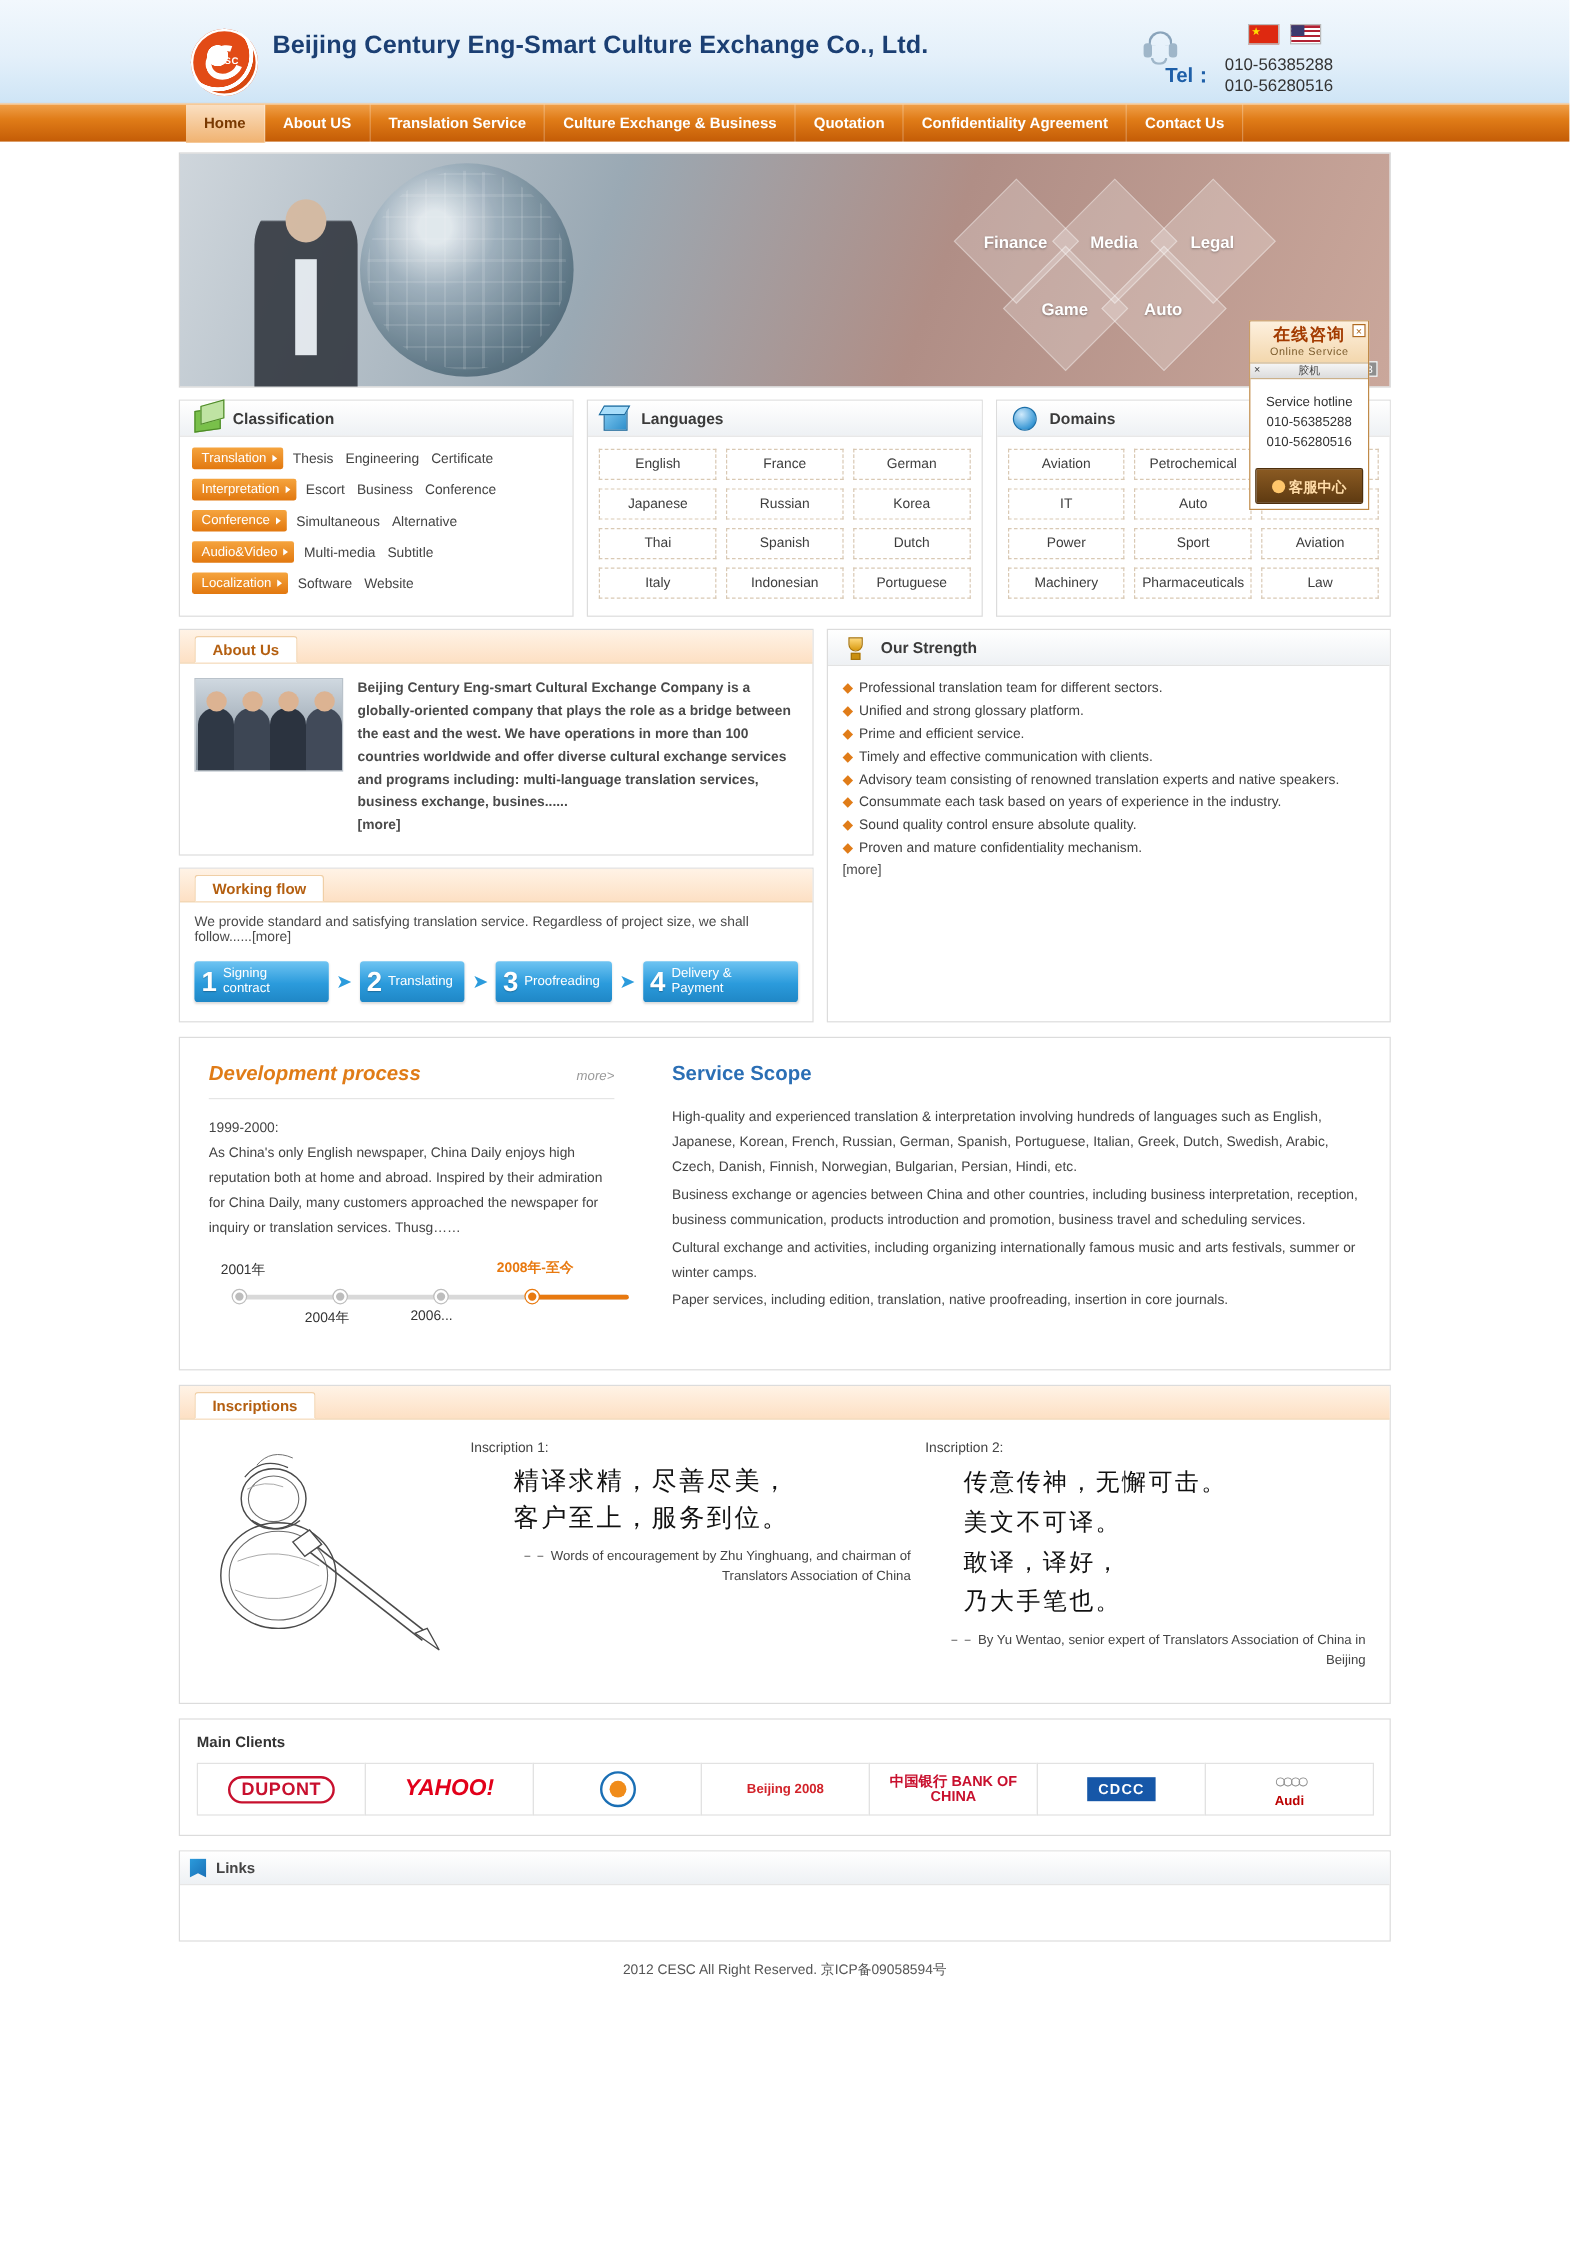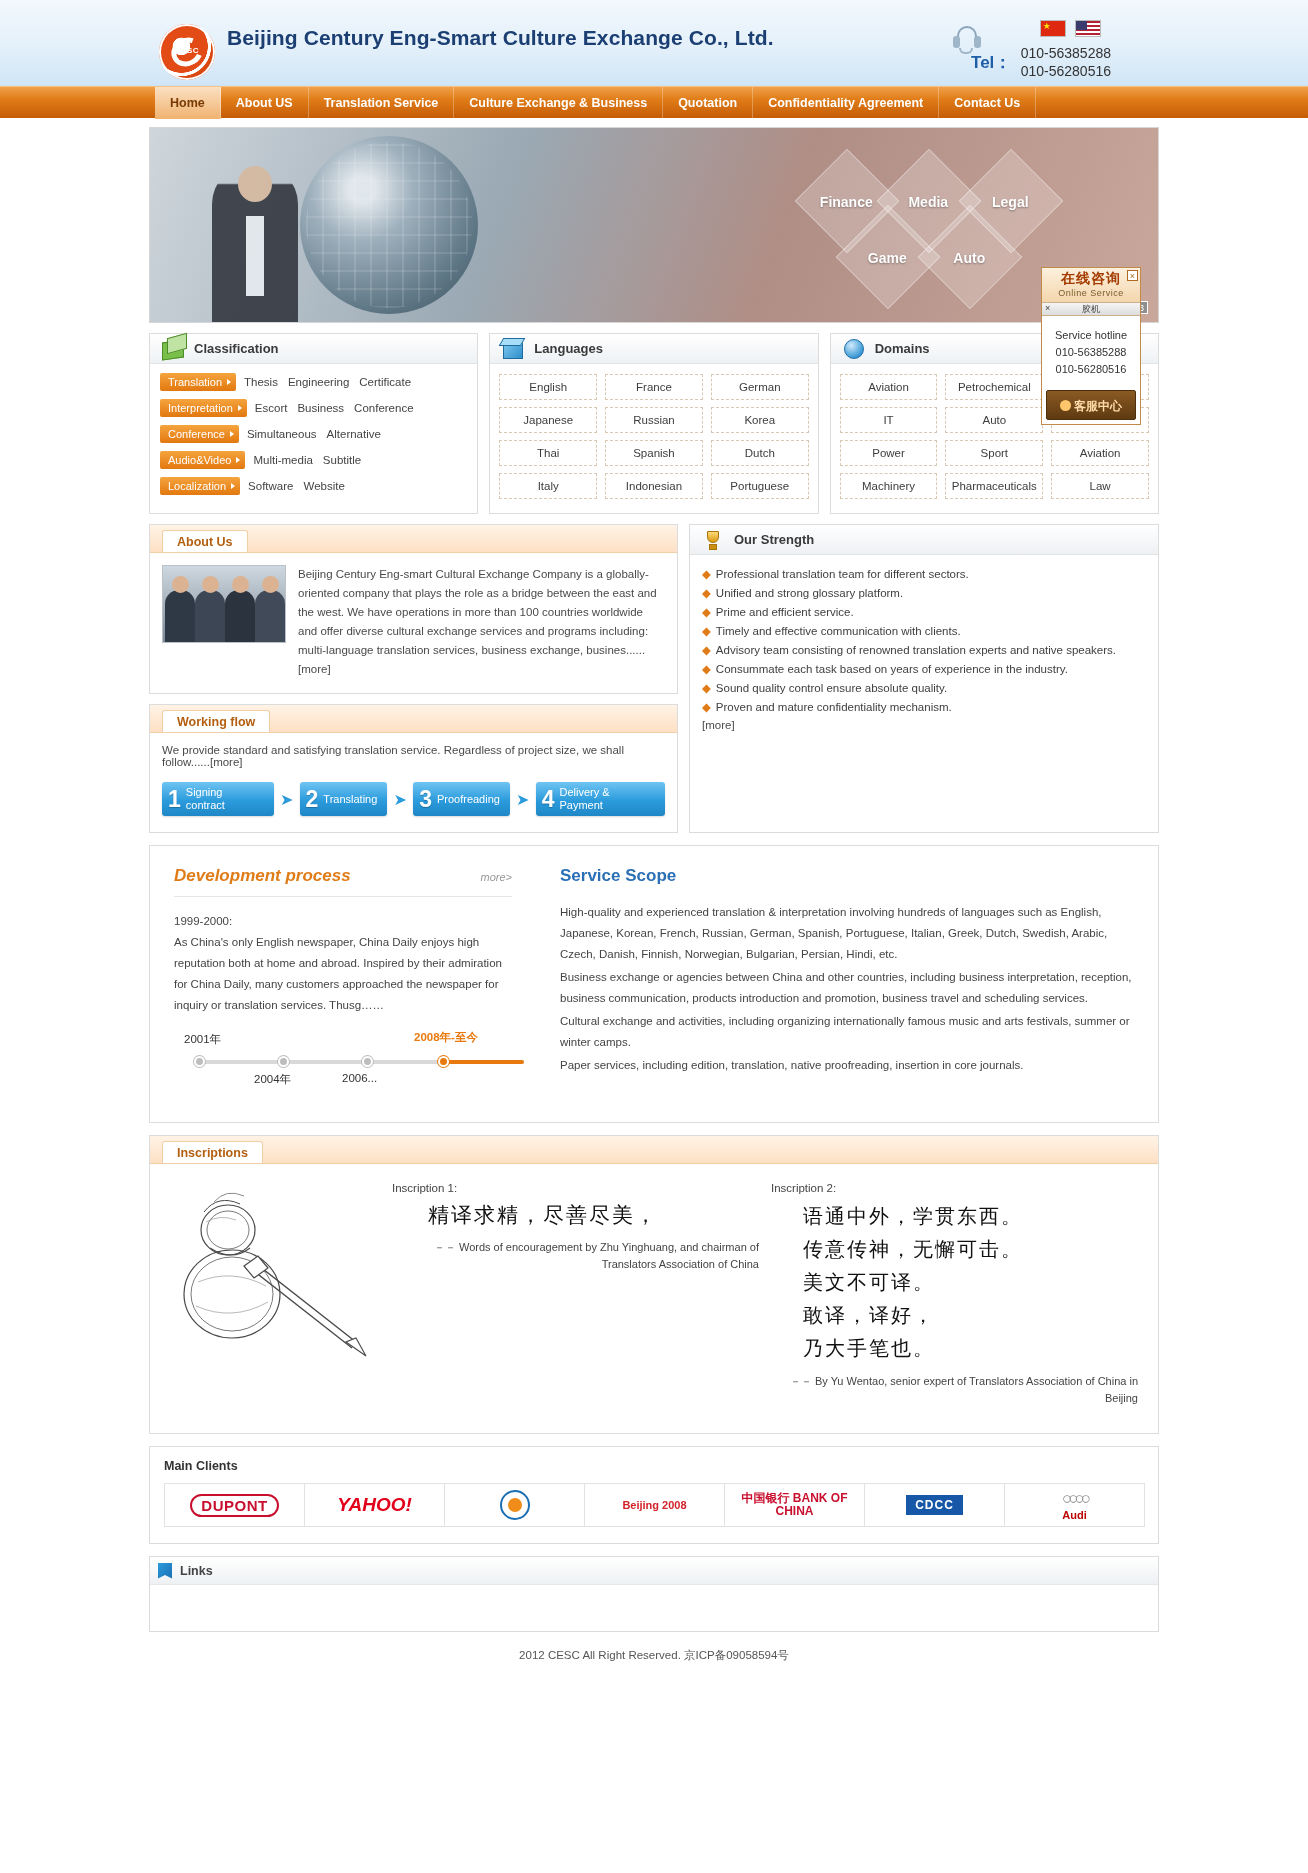--- a/index.html
+++ b/index.html
@@ -208,21 +208,21 @@
 
   .tab-head {
     height:28px; background:linear-gradient(180deg,#fff3e6,#fde0c4);
     border-bottom:1px solid #f0cfa6; display:flex; align-items:flex-end;
   }
   .tab-head .tab {
     background:#fff; border:1px solid #f0cfa6; border-bottom:none;
     padding:4px 14px 3px; margin-left:12px; font-size:12.5px; font-weight:bold; color:#b45f10;
     border-radius:3px 3px 0 0;
   }
-  .about-body { display:flex; padding:12px 12px 14px; }
+  .about-body { display:flex; padding:12px 12px 14px;font-weight:bold; }
   .about-photo {
     width:124px; height:78px; flex:none; margin-right:12px; position:relative; overflow:hidden;
     background:linear-gradient(180deg,#cfd8e0,#7d8a96);
     border:1px solid #b9c2ca;
   }
   .about-photo .h { position:absolute; bottom:0; width:30px; height:52px; background:#2f3845; border-radius:14px 14px 0 0;}
   .about-photo .h::before{content:"";position:absolute;left:7px;top:-14px;width:17px;height:17px;border-radius:50%;background:#dcb392;}
   .about-photo .h1{left:2px;} .about-photo .h2{left:32px;background:#3d4654;}
   .about-photo .h3{left:62px;background:#2b333f;} .about-photo .h4{left:92px;background:#414a59;}
   .about-text { font-size:11.5px; line-height:19px; color:#4a4a4a; }
@@ -603,28 +603,28 @@
             <line x1="84" y1="80" x2="186" y2="160" stroke="#4a4a4a" stroke-width="1.4"></line>
             <path d="M74 84 L88 74 L98 86 L84 96 Z" fill="#fff" stroke="#4a4a4a" stroke-width="1.2"></path>
             <path d="M176 160 L196 174 L186 156 Z" fill="#fff" stroke="#4a4a4a" stroke-width="1.1"></path>
           </svg>
         </div>
 
         <div class="insc-col">
           <div class="insc-lab">Inscription 1:</div>
           <div class="calli" style="padding-left:36px;">
             <div>精译求精，尽善尽美，</div>
+            <div>客户至上，服务到位。</div>
           </div>
           <div class="attrib">－－ Words of encouragement by Zhu Yinghuang, and chairman of Translators Association of China</div>
         </div>
 
         <div class="insc-col">
           <div class="insc-lab">Inscription 2:</div>
           <div class="calli small" id="insc2-lines" style="padding-left:32px;">
-              <div>语通中外，学贯东西。</div>
               <div>传意传神，无懈可击。</div>
               <div>美文不可译。</div>
               <div>敢译，译好，</div>
               <div>乃大手笔也。</div>
             </div>
           <div class="attrib">－－ By Yu Wentao, senior expert of Translators Association of China in Beijing</div>
         </div>
       </div>
     </div>
 

